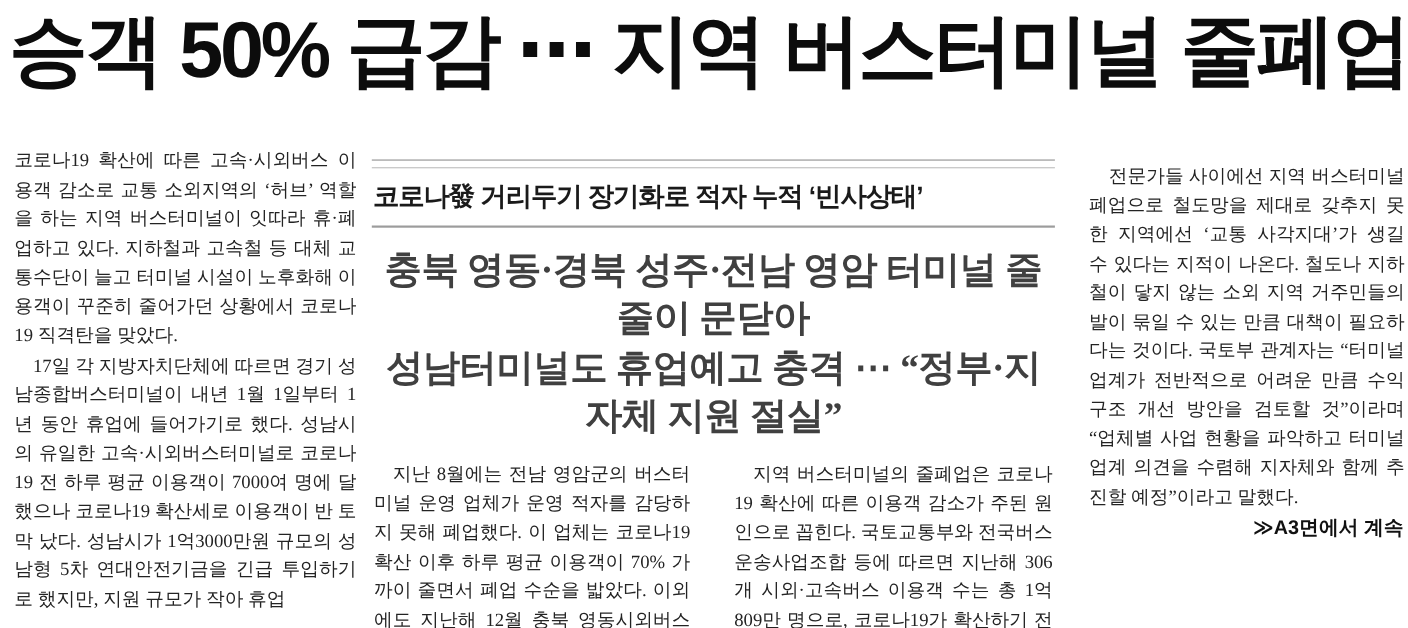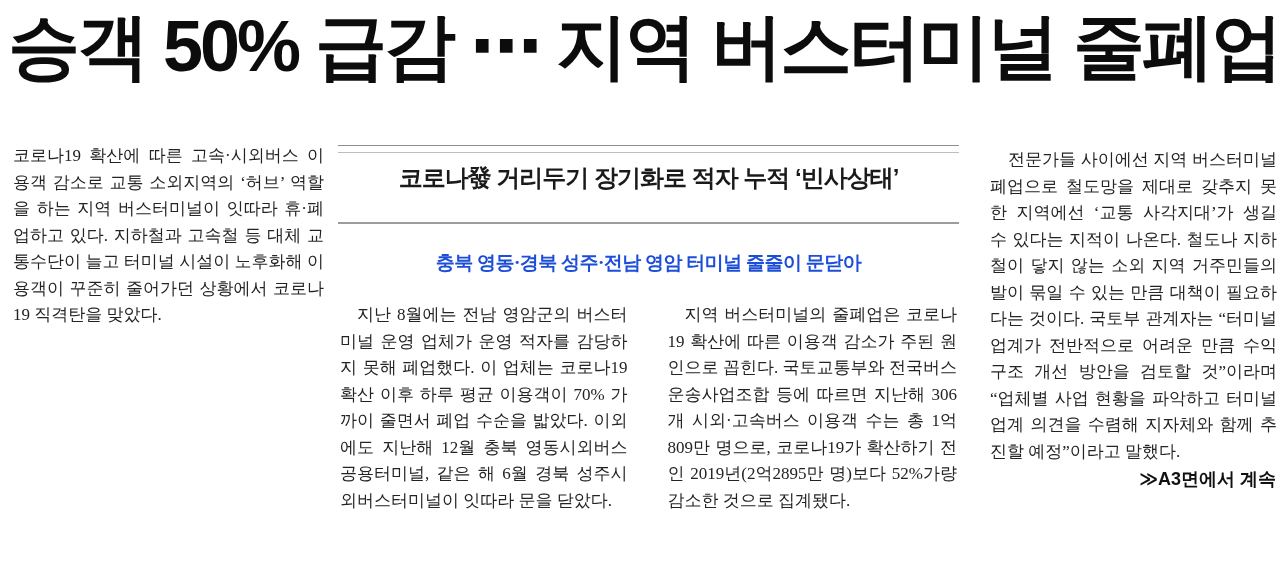--- a/index.html
+++ b/index.html
@@ -16,37 +16,37 @@
     font-weight:900; font-size:72px; line-height:100px;
     letter-spacing:-3px; color:#0c0c0c; text-align:center; white-space:nowrap;
   }
   
   .bodytext p {
     font-size:17px; line-height:26.5px; text-align:justify;
     color:#232323; word-break:normal;
   }
   .bodytext p.indent { text-indent:17px; }
   .col { position:absolute; }
-  .col-1 { left:8px;   top:138px; width:313px; }
+  .col-1 { left:8px;   top:128px; width:313px; }
   .col-4 { left:985px; top:142px; width:289px; }
   
   .middle { position:absolute; left:333px; top:140px; width:623px; }
   .outer-rule { height:0; border-top:1px solid #8f8f8f; margin-bottom:6px; }
   .subtitle-box {
     border-top:1px solid #bdbdbd; border-bottom:2px solid #9c9c9c;
-    padding:9px 0 28px; text-align:center;
+    padding:9px 0 11px; 
   }
   .subtitle-box .subtitle-text {
     font-family:"Liberation Sans","DejaVu Sans",sans-serif;
     font-weight:700; font-size:24px; letter-spacing:-1px; color:#1a1a1a;
   }
   .subheads { text-align:center; padding:15px 0 8px; }
   .subhead-line {
-    font-size:19px; line-height:44px; font-weight:600;
-    letter-spacing:-0.5px; color:#1d4ed8;
+    font-size:34px; line-height:44px; font-weight:600;
+    letter-spacing:-0.5px; color:#404040;
   }
   .two-cols { display:flex; margin-top:6px; }
   .col-2 { width:292px; margin-right:37px; }
   .col-3 { width:294px; }
   
   .continue-note {
     float:right;
     font-family:"Liberation Sans","DejaVu Sans",sans-serif;
     font-weight:700; font-size:18px; color:#111;
     text-indent:0;
@@ -54,29 +54,31 @@
 </style>
 </head>
 <body>
 
 <div class="page">
 
   <h1 class="headline">승객 50% 급감 ⋯ 지역 버스터미널 줄폐업</h1>
 
   <div class="col col-1 bodytext">
     <p>코로나19 확산에 따른 고속·시외버스 이용객 감소로 교통 소외지역의 ‘허브’ 역할을 하는 지역 버스터미널이 잇따라 휴·폐업하고 있다. 지하철과 고속철 등 대체 교통수단이 늘고 터미널 시설이 노후화해 이용객이 꾸준히 줄어가던 상황에서 코로나19 직격탄을 맞았다.</p>
+    <p class="indent">17일 각 지방자치단체에 따르면 경기 성남종합버스터미널이 내년 1월 1일부터 1년 동안 휴업에 들어가기로 했다. 성남시의 유일한 고속·시외버스터미널로 코로나19 전 하루 평균 이용객이 7000여 명에 달했으나 코로나19 확산세로 이용객이 반 토막 났다. 성남시가 1억3000만원 규모의 성남형 5차 연대안전기금을 긴급 투입하기로 했지만, 지원 규모가 작아 휴업</p>
   </div>
 
   <div class="middle">
     <div class="outer-rule"></div>
     <div class="subtitle-box">
       <span class="subtitle-text">코로나發 거리두기 장기화로 적자 누적 ‘빈사상태’</span>
     </div>
     <div class="subheads">
       <div class="subhead-line">충북 영동·경북 성주·전남 영암 터미널 줄줄이 문닫아</div>
+      <div class="subhead-line">성남터미널도 휴업예고 충격 ⋯ “정부·지자체 지원 절실”</div>
     </div>
     <div class="two-cols bodytext">
       <div class="col-2">
         <p class="indent">지난 8월에는 전남 영암군의 버스터미널 운영 업체가 운영 적자를 감당하지 못해 폐업했다. 이 업체는 코로나19 확산 이후 하루 평균 이용객이 70% 가까이 줄면서 폐업 수순을 밟았다. 이외에도 지난해 12월 충북 영동시외버스공용터미널, 같은 해 6월 경북 성주시외버스터미널이 잇따라 문을 닫았다.</p>
       </div>
       <div class="col-3">
         <p class="indent">지역 버스터미널의 줄폐업은 코로나19 확산에 따른 이용객 감소가 주된 원인으로 꼽힌다. 국토교통부와 전국버스운송사업조합 등에 따르면 지난해 306개 시외·고속버스 이용객 수는 총 1억809만 명으로, 코로나19가 확산하기 전인 2019년(2억2895만 명)보다 52%가량 감소한 것으로 집계됐다.</p>
 
       </div>
     </div>

